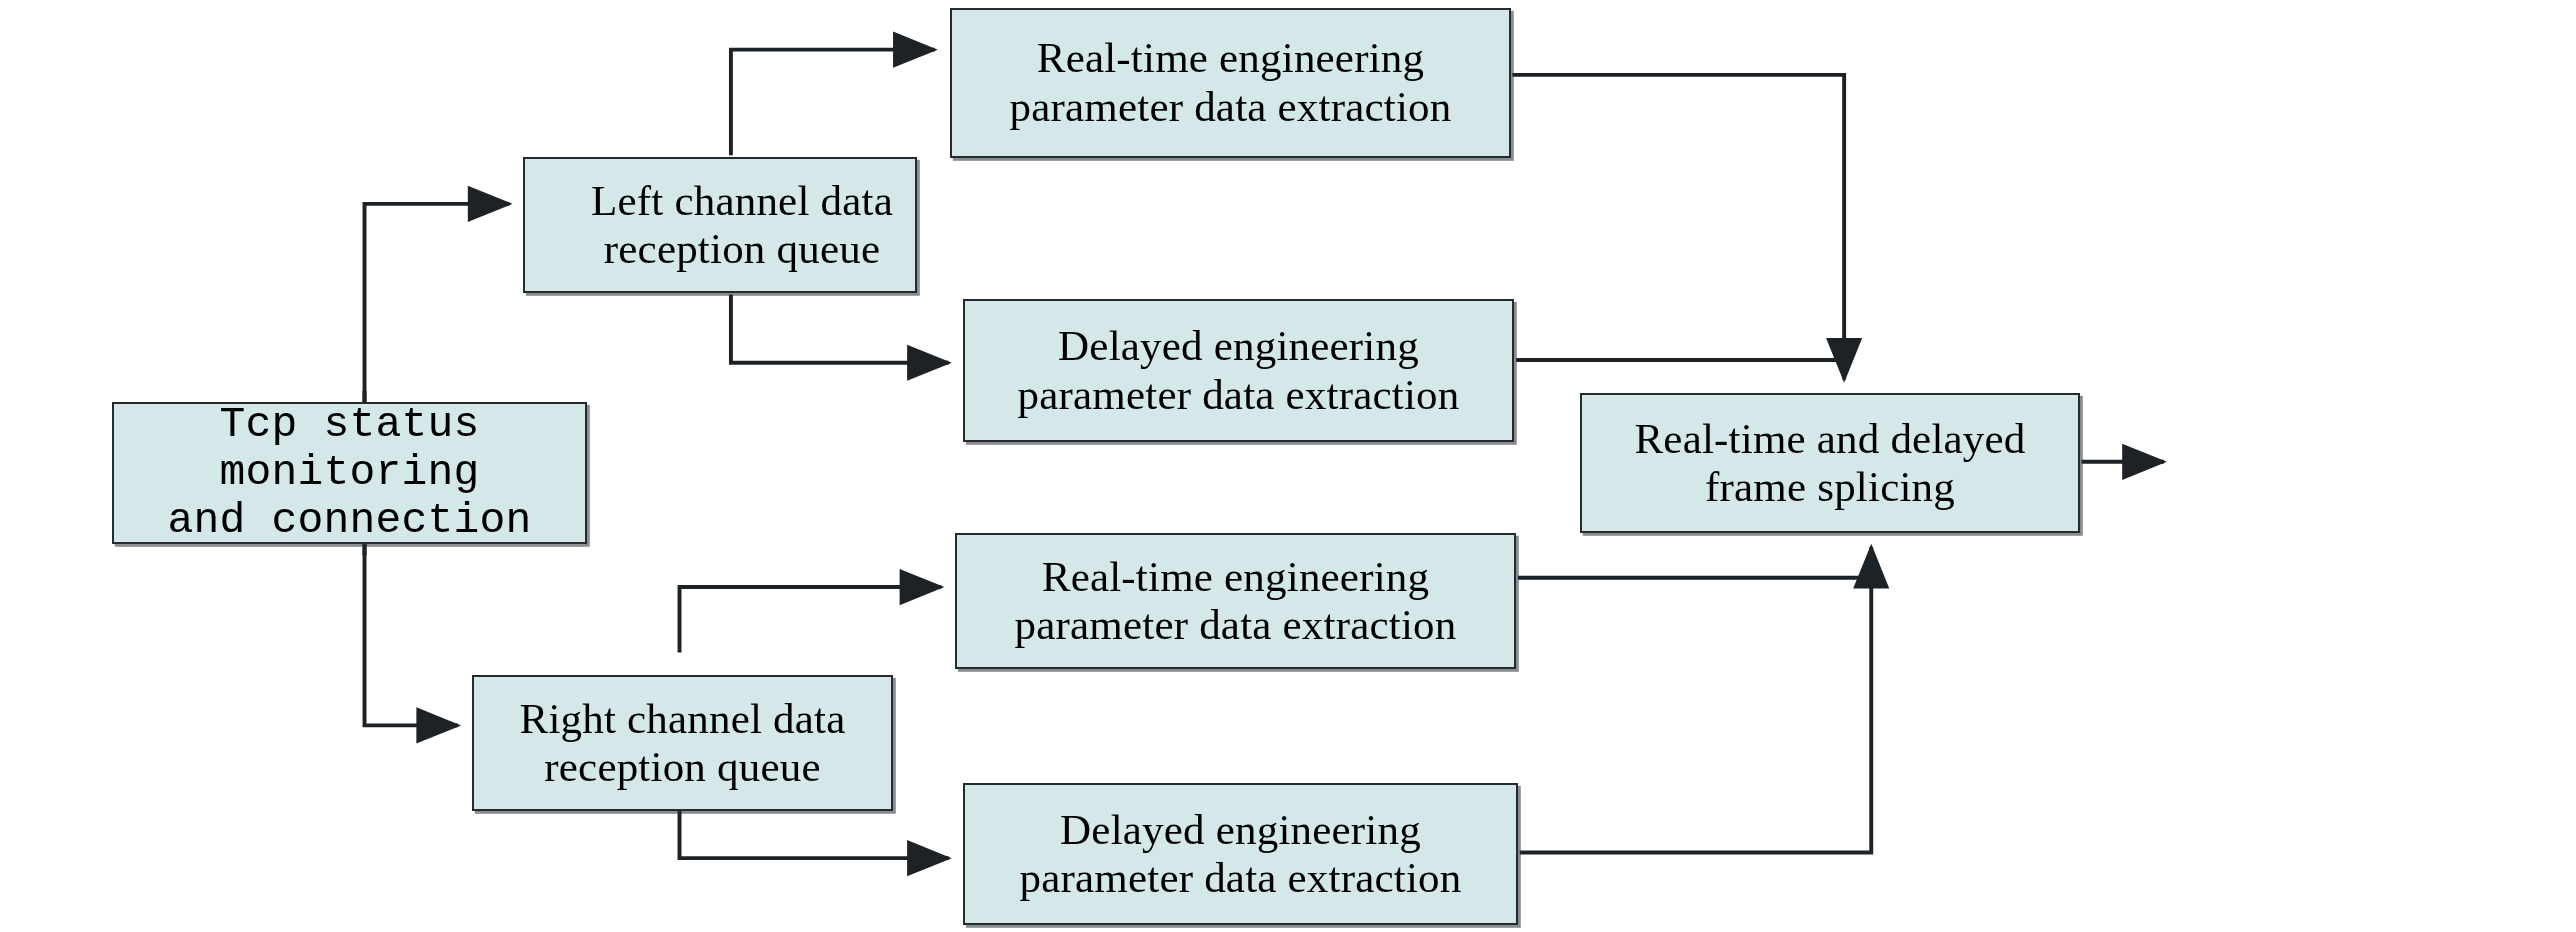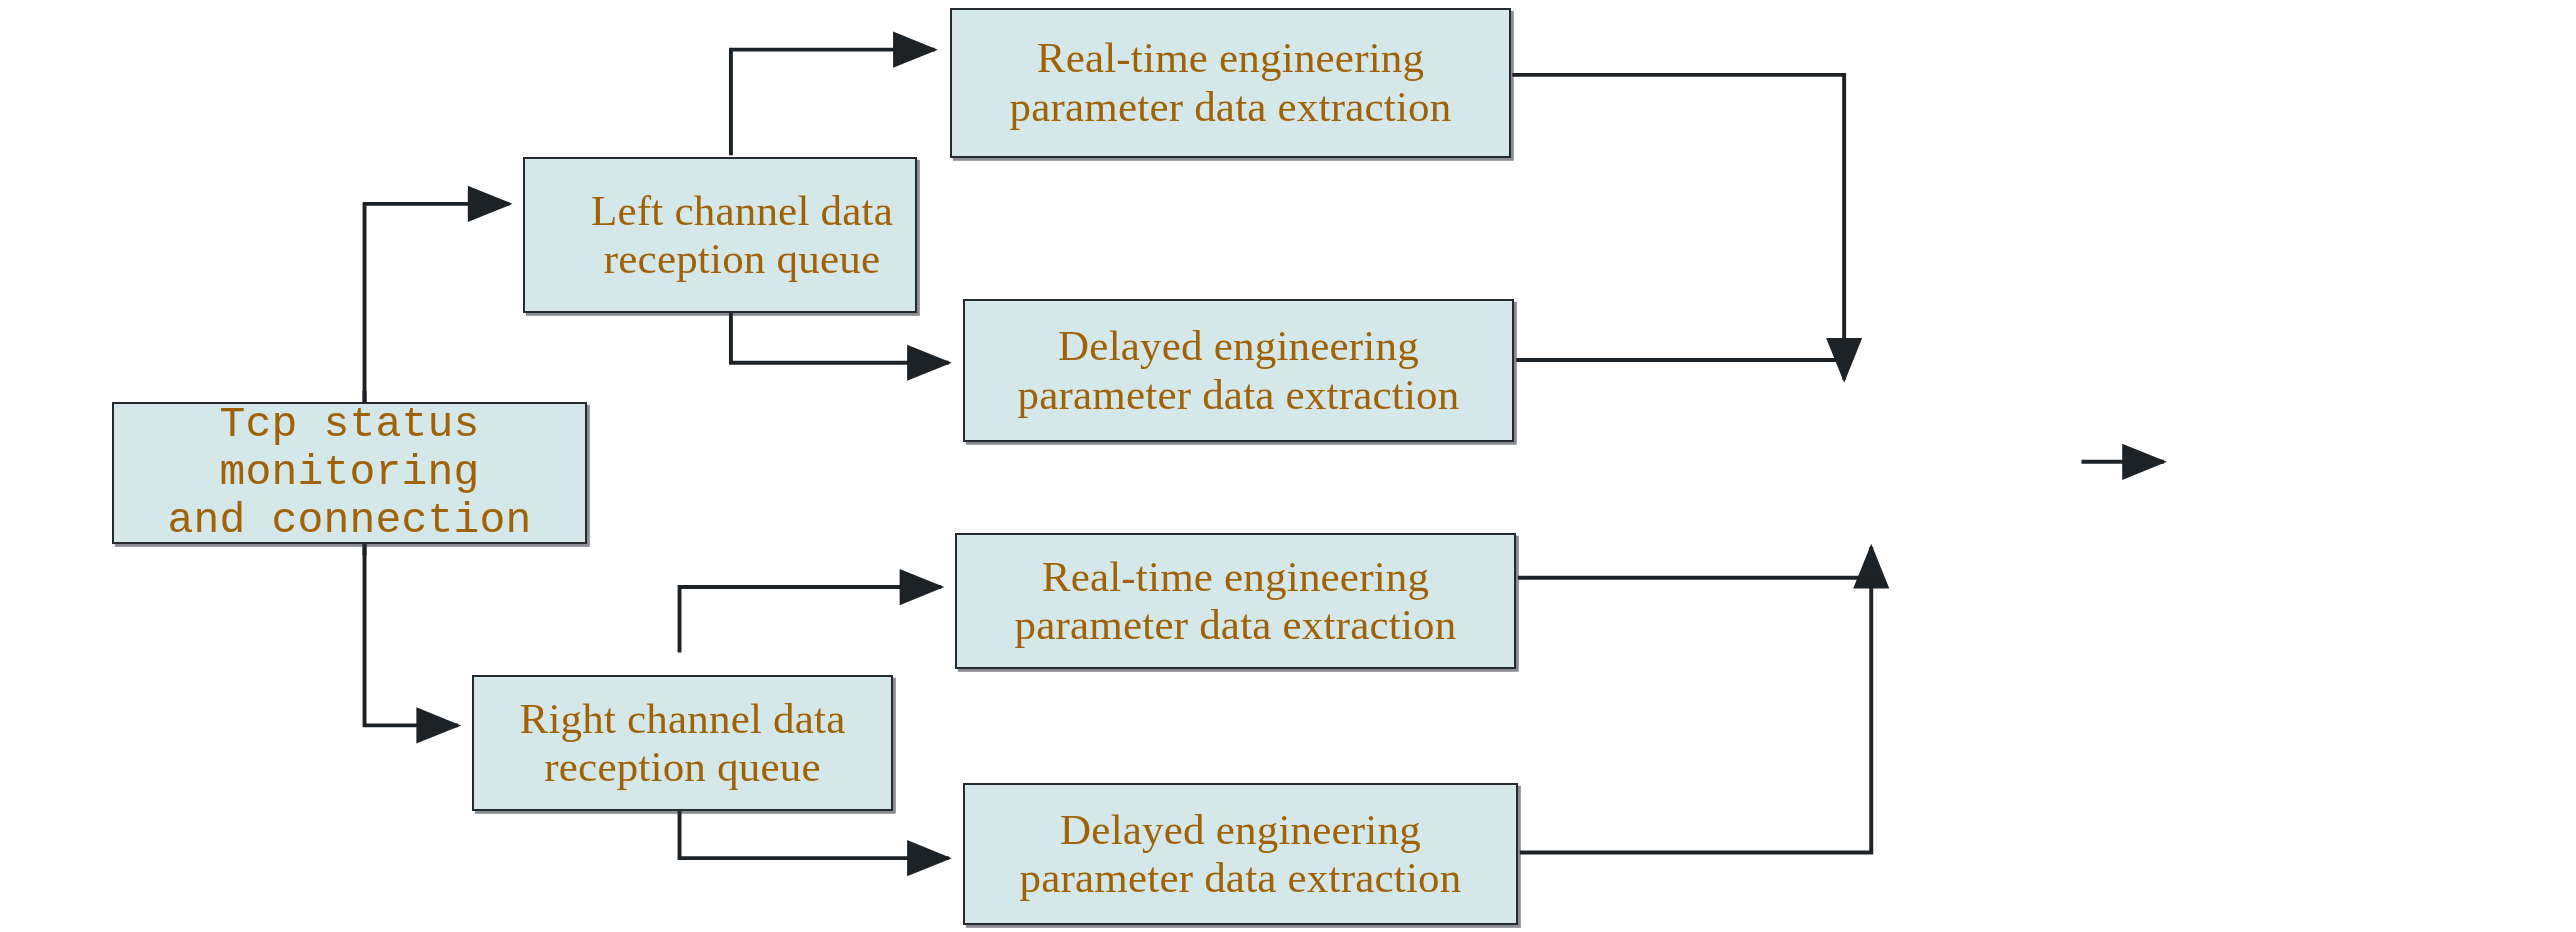--- a/index.html
+++ b/index.html
@@ -24,21 +24,21 @@
   }
   .node {
     position: absolute;
     box-sizing: border-box;
     background: #d4e8ea;
     border: 2.8px solid #242a2e;
     display: flex;
     align-items: center;
     justify-content: center;
     text-align: center;
-    color: #a16207;
+    color: #000000;
     font-size: 43px;
     line-height: 1.12;
     letter-spacing: 0.2px;
     z-index: 3;
     box-shadow: 2.8px 2.8px 0 rgba(40,48,54,0.55);
   }
   .node .label {
     display: block;
     padding: 0 9.3px;
     white-space: pre-line;
@@ -82,21 +82,21 @@
 
       <path d="M2227,494 L2315,494" marker-end="url(#ah)"></path>
     </g>
   </svg>
 
   <div class="node" style="left:112px; top:402px; width:475px; height:142px;font-family:Liberation Mono, monospace;">
     <span class="label">Tcp status monitoring
 and connection</span>
   </div>
 
-  <div class="node" style="left:523px; top:157px; width:394px; height:156px;padding-left:44px;">
+  <div class="node" style="left:523px; top:157px; width:394px; height:136px;padding-left:44px;">
     <span class="label">Left channel data
 reception queue</span>
   </div>
 
   <div class="node" style="left:472px; top:654px; width:421px; height:136px;margin-top:21px;">
     <span class="label">Right channel data
 reception queue</span>
   </div>
 
   <div class="node" style="left:950px; top:7.5px; width:561px; height:150px;">
@@ -112,16 +112,20 @@
   <div class="node" style="left:955px; top:533px; width:561px; height:136px;">
     <span class="label">Real-time engineering
 parameter data extraction</span>
   </div>
 
   <div class="node" style="left:963px; top:783px; width:555px; height:142px;">
     <span class="label">Delayed engineering
 parameter data extraction</span>
   </div>
 
+  <div class="node" style="left:1580px; top:393px; width:500px; height:140px;">
+    <span class="label">Real-time and delayed
+frame splicing</span>
+  </div>
 
 
 </div>
 
 
 </body></html>

